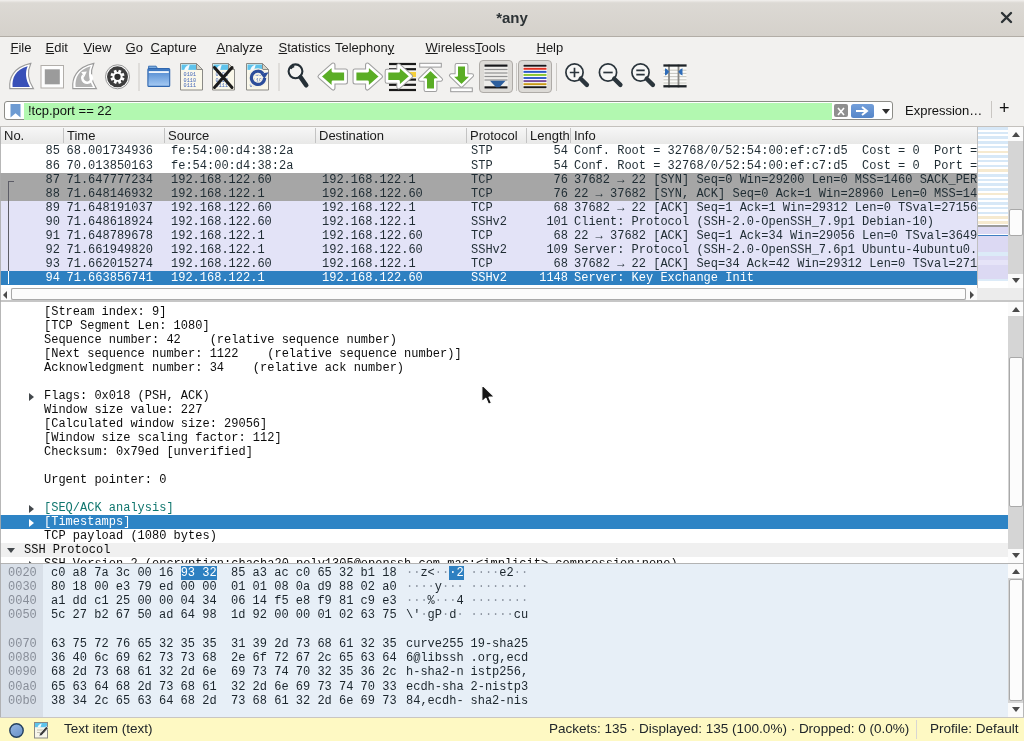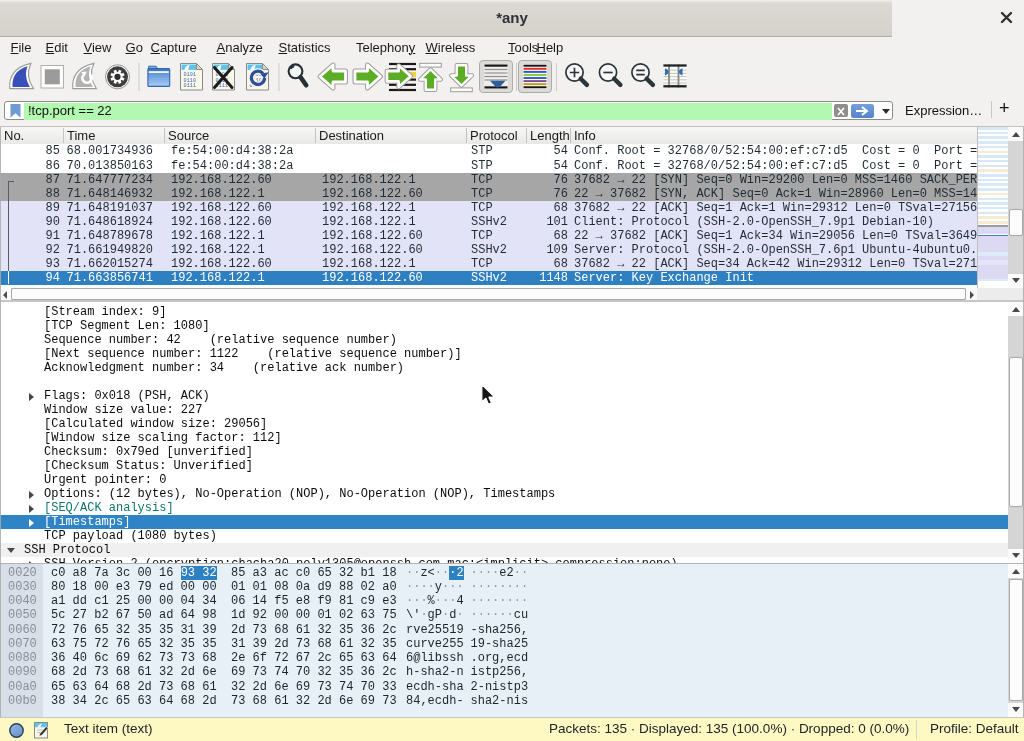--- a/index.html
+++ b/index.html
@@ -1,19 +1,19 @@
 <!DOCTYPE html>
 <html><head>
 <meta charset="utf-8">
 <style>
   html,body{margin:0;padding:0;}
   body{width:1024px;height:741px;overflow:hidden;font-family:"Liberation Sans",sans-serif;-webkit-font-smoothing:antialiased;}
   #win{position:absolute;left:0;top:0;width:1024px;height:741px;background:#f2f1ef;overflow:hidden;}
   .abs{position:absolute;}
-  #title{left:0;top:0;width:892px;height:36px;background:linear-gradient(#f2f0ee,#dcd9d4 8%,#d5d1cb);border-bottom:1px solid #b2ada6;}
+  #title{left:0;top:0;width:1024px;height:36px;background:linear-gradient(#f2f0ee,#dcd9d4 8%,#d5d1cb);border-bottom:1px solid #b2ada6;}
   #title .t{left:0;top:9px;width:1024px;text-align:center;font-weight:bold;font-size:15px;color:#2c3235;}
   #menubar{left:0;top:37px;width:1024px;height:23px;background:#f2f1ef;font-size:13px;color:#1a1a1a;}
   #menubar span{position:absolute;top:2.5px;}
   #filterbar{left:0;top:95px;width:1024px;height:32px;background:#f2f1ef;border-bottom:1px solid #c4c1bd;box-sizing:border-box;}
   .hsep{position:absolute;top:1px;width:1px;height:15px;background:#c3c3c3;}
   .prow{position:absolute;left:0;width:977px;height:14.05px;font-family:"Liberation Mono",monospace;font-size:12px;line-height:14.05px;white-space:pre;overflow:hidden;color:#0c0c0c;}
   .prow i{position:absolute;font-style:normal;top:0;}
   .drow{position:absolute;left:0;width:1008px;height:14px;font-family:"Liberation Mono",monospace;font-size:12px;line-height:14px;white-space:pre;color:#1b252c;overflow:hidden;}
   .xrow{position:absolute;left:0;width:1008px;height:14.25px;font-family:"Liberation Mono",monospace;font-size:12px;line-height:14.25px;white-space:pre;color:#1b252c;}
   .xoff{color:#888e99;}
@@ -30,23 +30,23 @@
   </svg>
 </div>
 <div id="menubar" class="abs">
 <span style="left:10.5px"><u>F</u>ile</span>
 <span style="left:45.5px"><u>E</u>dit</span>
 <span style="left:83.5px"><u>V</u>iew</span>
 <span style="left:125.5px"><u>G</u>o</span>
 <span style="left:150.5px"><u>C</u>apture</span>
 <span style="left:216.5px"><u>A</u>nalyze</span>
 <span style="left:278.5px"><u>S</u>tatistics</span>
-<span style="left:356px">Telephon<u>y</u></span>
+<span style="left:335px">Telephon<u>y</u></span>
 <span style="left:425.5px"><u>W</u>ireless</span>
-<span style="left:508px"><u>T</u>ools</span>
+<span style="left:475px"><u>T</u>ools</span>
 <span style="left:536.5px"><u>H</u>elp</span>
 </div>
 <div class="abs" style="left:0;top:60px;width:1024px;height:35px">
 <svg width="1024" height="35" viewBox="0 0 1024 35">
 <rect x="138.5" y="3" width="1" height="28" fill="#cbc9c5"></rect>
 <rect x="278.5" y="3" width="1" height="28" fill="#cbc9c5"></rect>
 <rect x="516" y="3" width="1" height="28" fill="#cbc9c5"></rect>
 <rect x="556" y="3" width="1" height="28" fill="#cbc9c5"></rect>
 <path d="M9.799999999999999 28.6 C8.799999999999999 18.5 13.1 7.2 30.8 3.4 C27.0 11.5 27.8 20 33.4 28.6 Z" fill="#ffffff" stroke="#9a9a9a" stroke-width="1.1"></path>
 <path d="M12.6 26.9 C11.799999999999999 18.8 15.2 9.4 27.700000000000003 6.3 C24.900000000000002 12.4 25.6 19.6 29.900000000000002 26.9 Z" fill="#3850b8"></path>
@@ -360,43 +360,40 @@
  <div class="drow" style="top:3px;color:#0c0c0c"><span class="abs" style="left:44px">[Stream index: 9]</span></div>
  <div class="drow" style="top:17px;color:#0c0c0c"><span class="abs" style="left:44px">[TCP Segment Len: 1080]</span></div>
  <div class="drow" style="top:31px;color:#0c0c0c"><span class="abs" style="left:44px">Sequence number: 42    (relative sequence number)</span></div>
  <div class="drow" style="top:45px;color:#0c0c0c"><span class="abs" style="left:44px">[Next sequence number: 1122    (relative sequence number)]</span></div>
  <div class="drow" style="top:59px;color:#0c0c0c"><span class="abs" style="left:44px">Acknowledgment number: 34    (relative ack number)</span></div>
  <div class="drow" style="top:87px;color:#0c0c0c"><span class="tri" style="left:29px;top:3.5px;border-top:4px solid transparent;border-bottom:4px solid transparent;border-left:5px solid #43484c"></span><span class="abs" style="left:44px">Flags: 0x018 (PSH, ACK)</span></div>
  <div class="drow" style="top:101px;color:#0c0c0c"><span class="abs" style="left:44px">Window size value: 227</span></div>
  <div class="drow" style="top:115px;color:#0c0c0c"><span class="abs" style="left:44px">[Calculated window size: 29056]</span></div>
  <div class="drow" style="top:129px;color:#0c0c0c"><span class="abs" style="left:44px">[Window size scaling factor: 112]</span></div>
  <div class="drow" style="top:143px;color:#0c0c0c"><span class="abs" style="left:44px">Checksum: 0x79ed [unverified]</span></div>
- <div class="drow" style="top:157px;color:#0c0c0c"><span class="abs" style="left:44px">[Checksum Status: Unverified]</span></div>
  <div class="drow" style="top:171px;color:#0c0c0c"><span class="abs" style="left:44px">Urgent pointer: 0</span></div>
- <div class="drow" style="top:185px;color:#0c0c0c"><span class="tri" style="left:29px;top:3.5px;border-top:4px solid transparent;border-bottom:4px solid transparent;border-left:5px solid #43484c"></span><span class="abs" style="left:44px">Options: (12 bytes), No-Operation (NOP), No-Operation (NOP), Timestamps</span></div>
  <div class="drow" style="top:199px;color:#0f766e"><span class="tri" style="left:29px;top:3.5px;border-top:4px solid transparent;border-bottom:4px solid transparent;border-left:5px solid #43484c"></span><span class="abs" style="left:44px">[SEQ/ACK analysis]</span></div>
  <div class="drow" style="top:213px;background:#2e84c5;color:#ffffff"><span class="tri" style="left:29px;top:3.5px;border-top:4px solid transparent;border-bottom:4px solid transparent;border-left:5px solid #ffffff"></span><span class="abs" style="left:44px">[Timestamps]</span></div>
  <div class="drow" style="top:227px;color:#0c0c0c"><span class="abs" style="left:44px">TCP payload (1080 bytes)</span></div>
  <div class="drow" style="top:241px;background:#f0f0f0;color:#0c0c0c"><span class="tri" style="left:7px;top:5px;border-left:4px solid transparent;border-right:4px solid transparent;border-top:5px solid #43484c"></span><span class="abs" style="left:24px">SSH Protocol</span></div>
  <div class="drow" style="top:255px;color:#0c0c0c"><span class="tri" style="left:29px;top:3.5px;border-top:4px solid transparent;border-bottom:4px solid transparent;border-left:5px solid #43484c"></span><span class="abs" style="left:44px">SSH Version 2 (encryption:chacha20_poly1305@openssh.com mac:&lt;implicit&gt; compression:none)</span></div>
 </div>
 <div class="abs" style="left:1008px;top:302px;width:16px;height:261px;background:#d5d5d5">
  <div class="abs" style="left:0;top:0;width:16px;height:14px;background:#fbfbfb"></div>
  <div class="tri" style="left:4px;top:5.0px;border-left:4.5px solid transparent;border-right:4.5px solid transparent;border-bottom:5px solid #4a4a4a"></div>
  <div class="abs" style="left:1px;top:55px;width:14px;height:150px;background:#fcfcfc;border:1px solid #a9a9a9;border-radius:2px;box-sizing:border-box"></div>
  <div class="abs" style="left:0;top:247px;width:16px;height:14px;background:#fbfbfb"></div>
  <div class="tri" style="left:4px;top:251.0px;border-left:4.5px solid transparent;border-right:4.5px solid transparent;border-top:5px solid #4a4a4a"></div>
 </div>
 <div class="abs" style="left:0;top:563px;width:1024px;height:154px;background:#e7eff7;border-top:1px solid #b3b3b3;box-sizing:border-box;overflow:hidden">
  <div class="abs" style="left:0;top:0;width:43px;height:153px;background:#d8dfe8"></div>
  <div class="xrow" style="top:1.50px"><span class="abs xoff" style="left:8px">0020</span><span class="abs" style="left:51px">c0 a8 7a 3c 00 16 <span style="background:#2e80c1;color:#fff">93 32</span></span><span class="abs" style="left:231px">85 a3 ac c0 65 32 b1 18</span><span class="abs" style="left:406px"><span class="dot">·</span><span class="dot">·</span>z&lt;<span class="dot">·</span><span class="dot">·</span><span style="background:#2e80c1;color:#fff">·2</span></span><span class="abs" style="left:470.5px"><span class="dot">·</span><span class="dot">·</span><span class="dot">·</span><span class="dot">·</span>e2<span class="dot">·</span><span class="dot">·</span></span></div>
  <div class="xrow" style="top:15.75px"><span class="abs xoff" style="left:8px">0030</span><span class="abs" style="left:51px">80 18 00 e3 79 ed 00 00</span><span class="abs" style="left:231px">01 01 08 0a d9 88 02 a0</span><span class="abs" style="left:406px"><span class="dot">·</span><span class="dot">·</span><span class="dot">·</span><span class="dot">·</span>y<span class="dot">·</span><span class="dot">·</span><span class="dot">·</span></span><span class="abs" style="left:470.5px"><span class="dot">·</span><span class="dot">·</span><span class="dot">·</span><span class="dot">·</span><span class="dot">·</span><span class="dot">·</span><span class="dot">·</span><span class="dot">·</span></span></div>
  <div class="xrow" style="top:30.00px"><span class="abs xoff" style="left:8px">0040</span><span class="abs" style="left:51px">a1 dd c1 25 00 00 04 34</span><span class="abs" style="left:231px">06 14 f5 e8 f9 81 c9 e3</span><span class="abs" style="left:406px"><span class="dot">·</span><span class="dot">·</span><span class="dot">·</span>%<span class="dot">·</span><span class="dot">·</span><span class="dot">·</span>4</span><span class="abs" style="left:470.5px"><span class="dot">·</span><span class="dot">·</span><span class="dot">·</span><span class="dot">·</span><span class="dot">·</span><span class="dot">·</span><span class="dot">·</span><span class="dot">·</span></span></div>
  <div class="xrow" style="top:44.25px"><span class="abs xoff" style="left:8px">0050</span><span class="abs" style="left:51px">5c 27 b2 67 50 ad 64 98</span><span class="abs" style="left:231px">1d 92 00 00 01 02 63 75</span><span class="abs" style="left:406px">\'<span class="dot">·</span>gP<span class="dot">·</span>d<span class="dot">·</span></span><span class="abs" style="left:470.5px"><span class="dot">·</span><span class="dot">·</span><span class="dot">·</span><span class="dot">·</span><span class="dot">·</span><span class="dot">·</span>cu</span></div>
- <div class="xrow" style="top:58.50px"><span class="abs xoff" style="left:8px">0060</span><span class="abs" style="left:51px">72 76 65 32 35 35 31 39</span><span class="abs" style="left:231px">2d 73 68 61 32 35 36 2c</span><span class="abs" style="left:406px">rve25519</span><span class="abs" style="left:470.5px">-sha256,</span></div>
  <div class="xrow" style="top:72.75px"><span class="abs xoff" style="left:8px">0070</span><span class="abs" style="left:51px">63 75 72 76 65 32 35 35</span><span class="abs" style="left:231px">31 39 2d 73 68 61 32 35</span><span class="abs" style="left:406px">curve255</span><span class="abs" style="left:470.5px">19-sha25</span></div>
  <div class="xrow" style="top:87.00px"><span class="abs xoff" style="left:8px">0080</span><span class="abs" style="left:51px">36 40 6c 69 62 73 73 68</span><span class="abs" style="left:231px">2e 6f 72 67 2c 65 63 64</span><span class="abs" style="left:406px">6@libssh</span><span class="abs" style="left:470.5px">.org,ecd</span></div>
  <div class="xrow" style="top:101.25px"><span class="abs xoff" style="left:8px">0090</span><span class="abs" style="left:51px">68 2d 73 68 61 32 2d 6e</span><span class="abs" style="left:231px">69 73 74 70 32 35 36 2c</span><span class="abs" style="left:406px">h-sha2-n</span><span class="abs" style="left:470.5px">istp256,</span></div>
  <div class="xrow" style="top:115.50px"><span class="abs xoff" style="left:8px">00a0</span><span class="abs" style="left:51px">65 63 64 68 2d 73 68 61</span><span class="abs" style="left:231px">32 2d 6e 69 73 74 70 33</span><span class="abs" style="left:406px">ecdh-sha</span><span class="abs" style="left:470.5px">2-nistp3</span></div>
  <div class="xrow" style="top:129.75px"><span class="abs xoff" style="left:8px">00b0</span><span class="abs" style="left:51px">38 34 2c 65 63 64 68 2d</span><span class="abs" style="left:231px">73 68 61 32 2d 6e 69 73</span><span class="abs" style="left:406px">84,ecdh-</span><span class="abs" style="left:470.5px">sha2-nis</span></div>
 </div>
 <div class="abs" style="left:1008px;top:564px;width:16px;height:153px;background:#d5d5d5">
  <div class="abs" style="left:0;top:0;width:16px;height:14px;background:#fbfbfb"></div>
  <div class="tri" style="left:4px;top:5.0px;border-left:4.5px solid transparent;border-right:4.5px solid transparent;border-bottom:5px solid #4a4a4a"></div>
  <div class="abs" style="left:1px;top:15px;width:14px;height:122px;background:#fcfcfc;border:1px solid #a9a9a9;border-radius:2px;box-sizing:border-box"></div>

